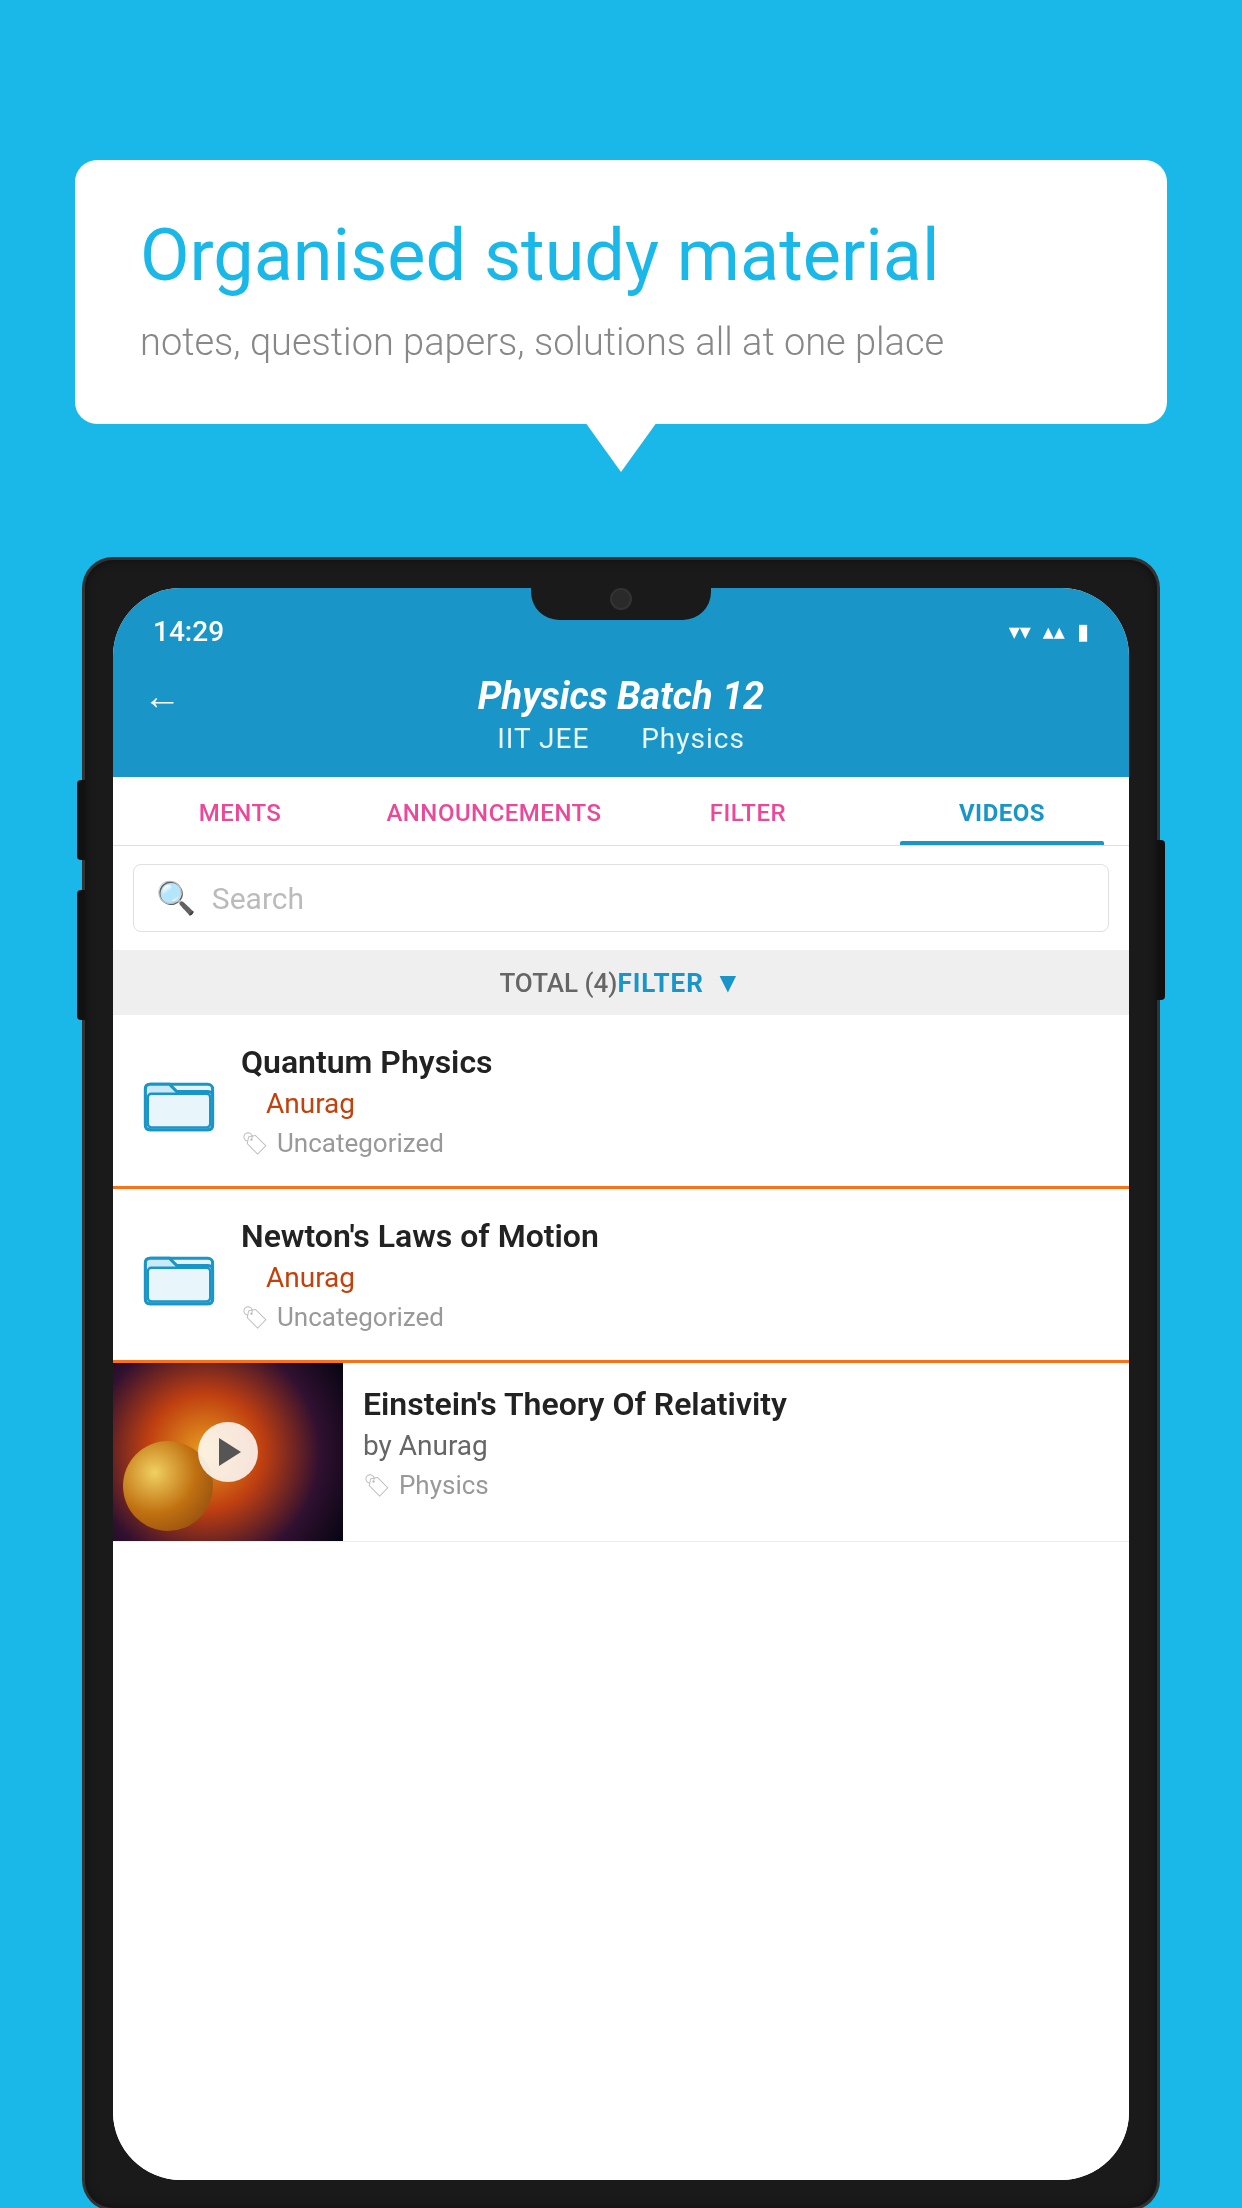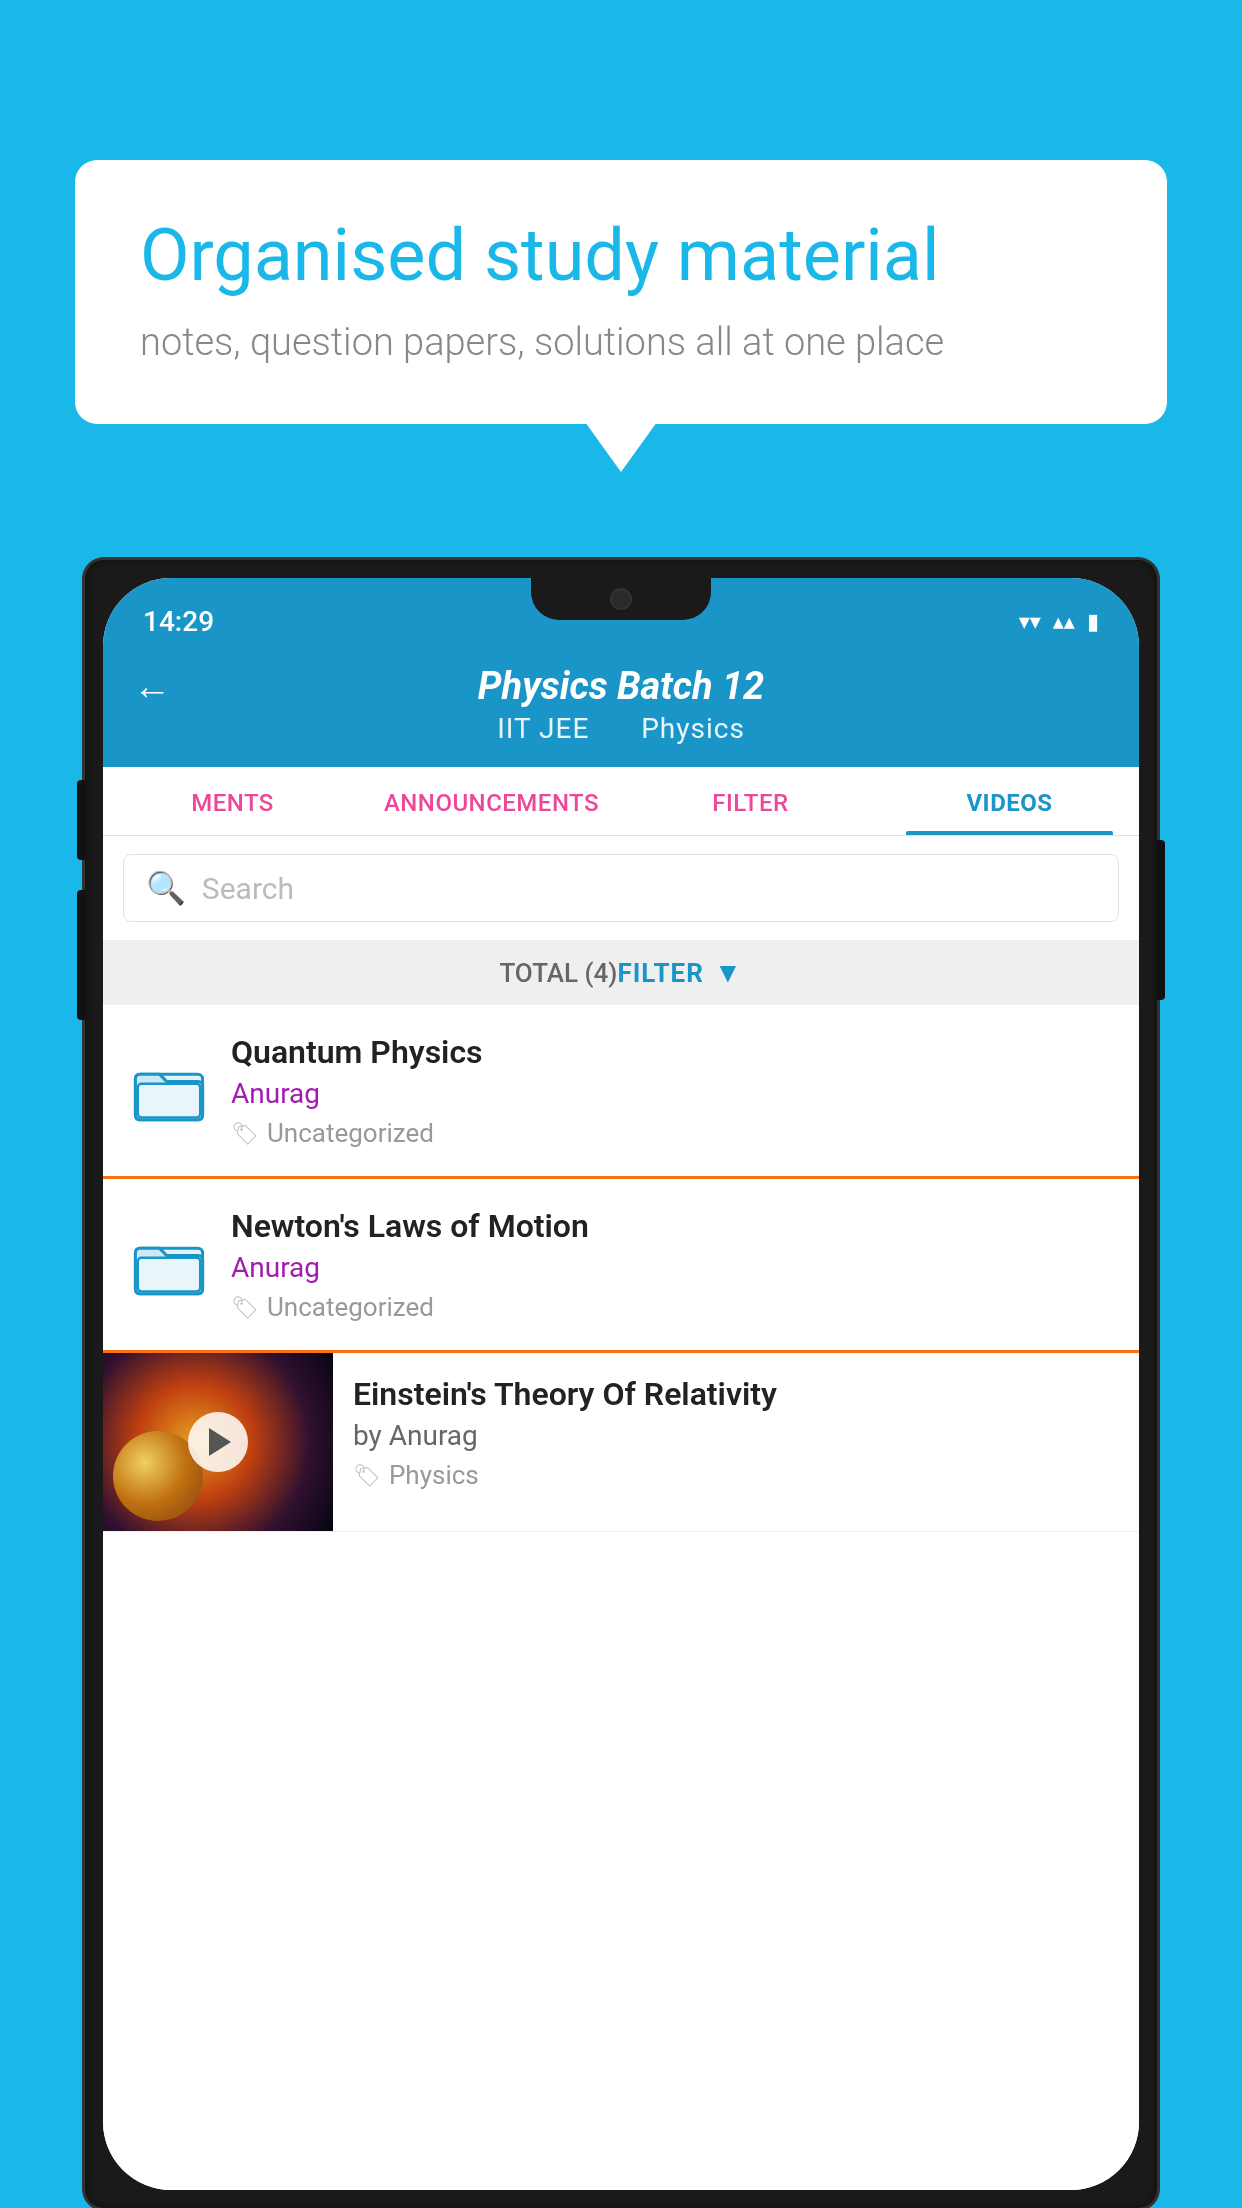--- a/index.html
+++ b/index.html
@@ -60,22 +60,22 @@
     .phone-wrapper {
       position: absolute;
       top: 560px;
       left: 85px;
       right: 85px;
       bottom: 0;
     }
 
     .phone-outer {
       background: #1a1a1a;
-      border-radius: 19px;
-      padding: 18px;
+      border-radius: 28px;
+      padding: 28px;
       position: relative;
       width: 100%;
       height: 100%;
       box-shadow: 0 0 0 3px #333, inset 0 0 8px rgba(0,0,0,0.5);
     }
 
     
     .phone-notch {
       position: absolute;
       top: 18px;
@@ -349,22 +349,23 @@
 
     .video-title {
       font-size: 32px;
       font-weight: 600;
       color: #222;
       margin-bottom: 6px;
     }
 
     .video-author {
       font-size: 28px;
-      color: #a21caf;
+      color: #c2410c;
       margin-bottom: 8px;
+      margin-left: 25px;
     }
 
     .video-tag {
       display: flex;
       align-items: center;
       gap: 8px;
       font-size: 26px;
       color: #999;
     }
 

